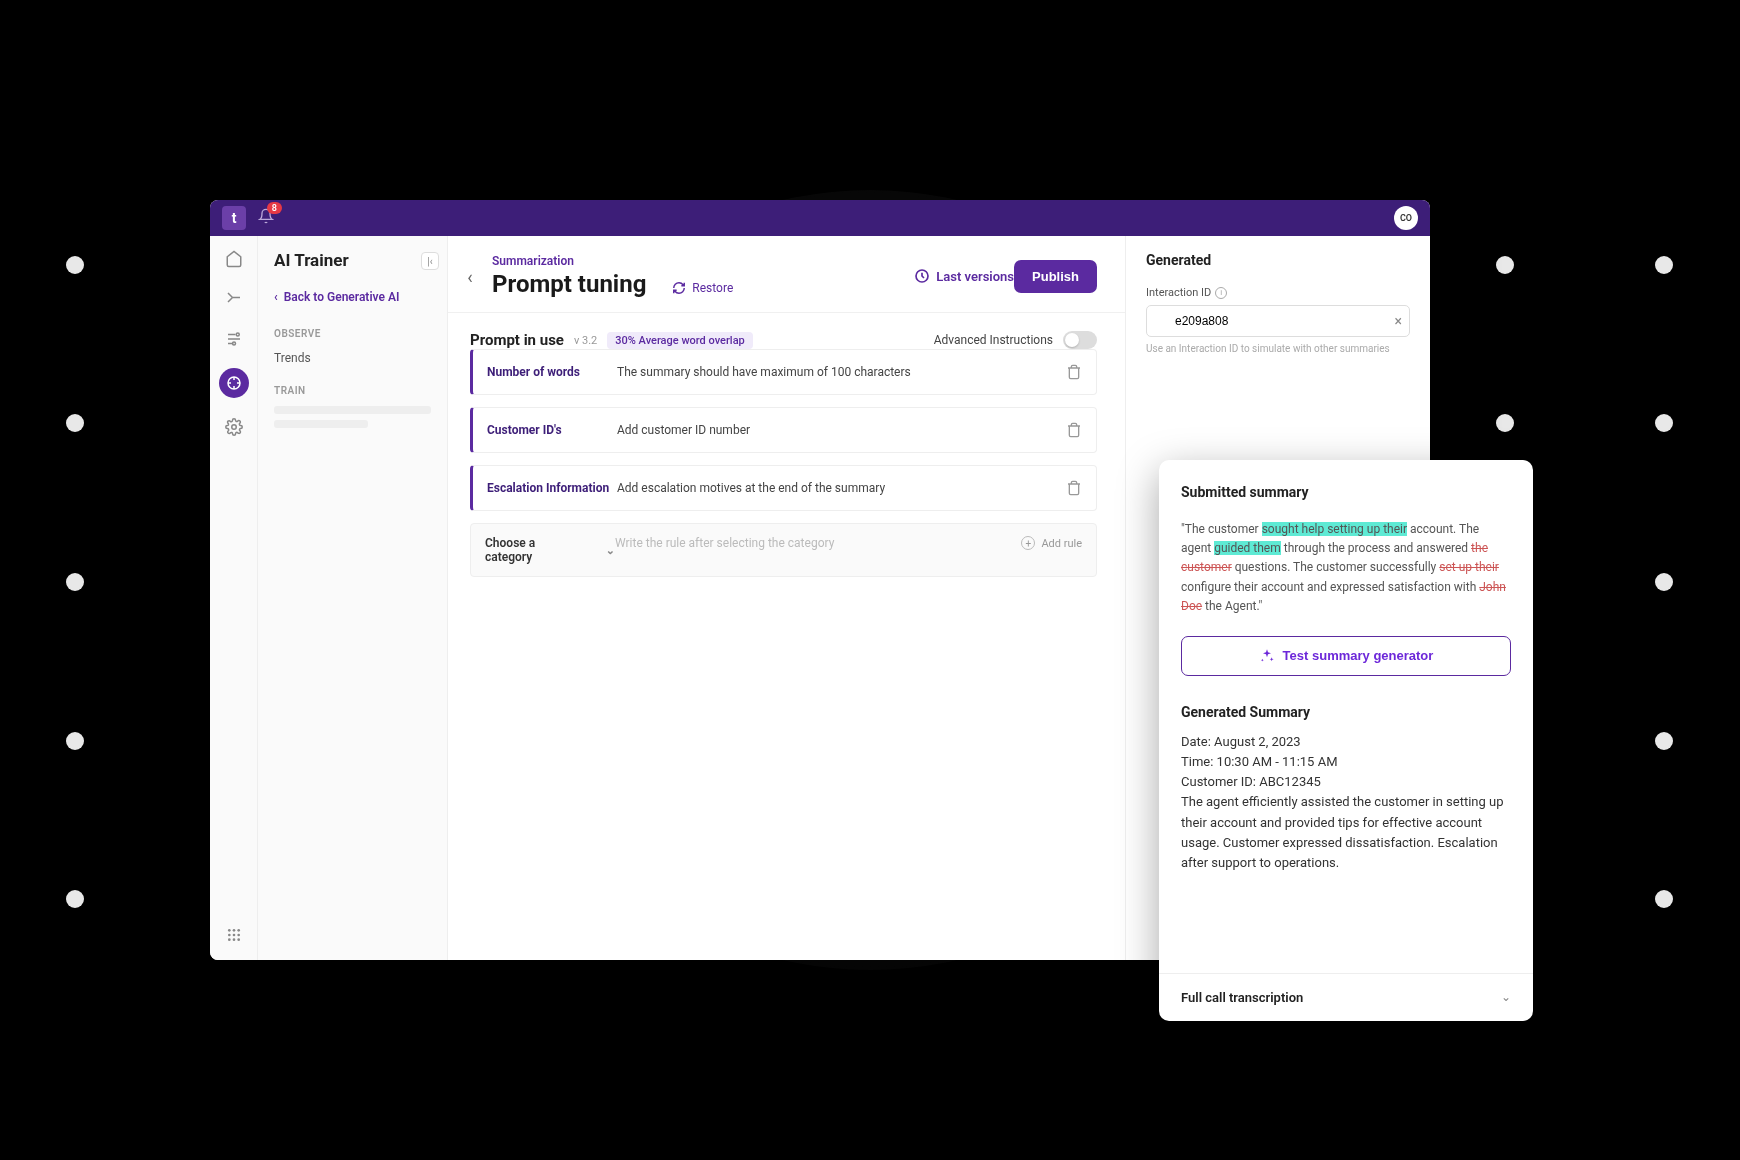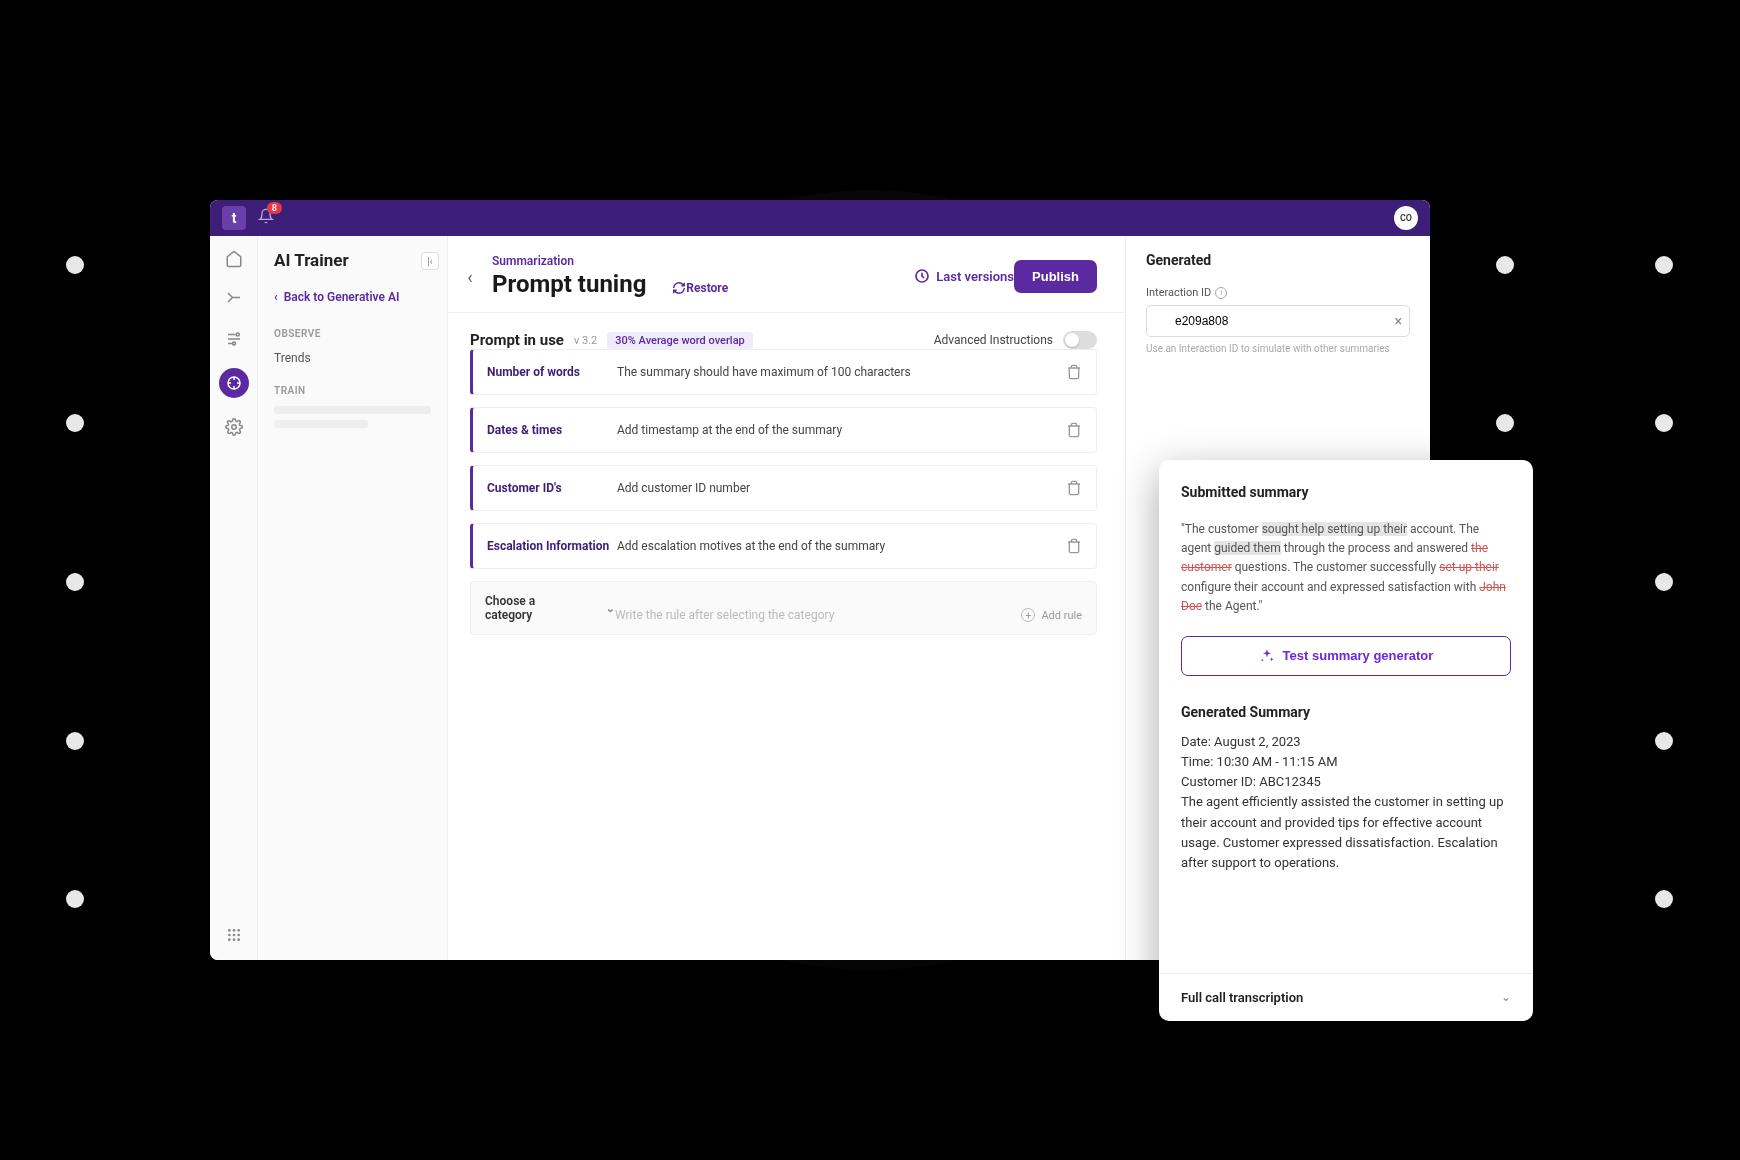--- a/index.html
+++ b/index.html
@@ -35,61 +35,61 @@
 .sidebar-placeholder { height: 8px; background: #eee; border-radius: 3px; margin-bottom: 6px; }
 
 .main { flex: 1; display: flex; background: #fff; }
 
 .prompt-area { flex: 1; border-right: 1px solid #eee; display: flex; flex-direction: column; }
 .header-row { display: flex; align-items: center; justify-content: space-between; padding: 18px 28px 14px 12px; border-bottom: 1px solid #f0f0f0; }
 .header-left { display: flex; align-items: center; gap: 12px; }
 .back-chev { width: 20px; height: 20px; display: flex; align-items: center; justify-content: center; color: #666; cursor: pointer; font-size: 18px; }
 .crumb { font-size: 12px; color: #5b2aa0; font-weight: 600; }
 .page-title { font-size: 24px; font-weight: 700; color: #1a1a1a; margin-top: 2px; }
-.restore-btn { display: flex; align-items: center; gap: 0; color: #5b2aa0; font-size: 12px; font-weight: 700; cursor: pointer; margin-left: 14px; margin-top: 24px; }
+.restore-btn { display: flex; align-items: center; gap: 6px; color: #5b2aa0; font-size: 12px; font-weight: 400; cursor: pointer; margin-left: 14px; margin-top: 24px; }
 .header-right { display: flex; align-items: center; gap: 0; }
 .last-versions { display: flex; align-items: center; gap: 6px; font-size: 13px; font-weight: 600; color: #5b2aa0; cursor: pointer; }
 .publish-btn { background: #5b2aa0; color: #fff; font-size: 13px; font-weight: 600; padding: 9px 18px; border-radius: 7px; border: none; cursor: pointer; }
 
 .prompt-body { padding: 18px 28px 18px 22px; }
 .prompt-head { display: flex; align-items: center; }
 .prompt-title { font-size: 15px; font-weight: 700; color: #222; }
 .version-tag { font-size: 11px; color: #999; margin-left: 10px; }
 .overlap-tag { font-size: 11px; color: #5b2aa0; background: #f0ebfa; padding: 2px 8px; border-radius: 4px; margin-left: 10px; font-weight: 500; }
 .adv-wrap { margin-left: auto; display: flex; align-items: center; gap: 10px; }
 .adv-label { font-size: 12px; color: #444; }
 .toggle { width: 34px; height: 18px; background: #ddd; border-radius: 10px; position: relative; cursor: pointer; }
 .toggle-knob { width: 14px; height: 14px; background: #fff; border-radius: 50%; position: absolute; top: 2px; left: 2px; box-shadow: 0 1px 2px rgba(0,0,0,0.2); }
 
 .rule-row { border: 1px solid #eee; border-left: 3px solid #5b2aa0; border-radius: 4px; padding: 14px 14px; margin-bottom: 12px; display: flex; align-items: center; background: #fff; }
 .rule-name { width: 130px; font-size: 12px; font-weight: 700; color: #3d1e78; flex-shrink: 0; }
 .rule-desc { font-size: 12px; color: #444; flex: 1; }
 .trash { width: 16px; height: 16px; color: #999; cursor: pointer; }
 
-.new-rule-row { border: 1px solid #eee; border-radius: 4px; padding: 12px 14px; display: flex; align-items: flex-end; background: #fafafa; }
+.new-rule-row { border: 1px solid #eee; border-radius: 4px; padding: 12px 14px; display: flex; align-items: flex-start; background: #fafafa; }
 .cat-select { font-size: 12px; font-weight: 600; color: #333; display: flex; align-items: center; gap: 40px; cursor: pointer; width: 130px; flex-shrink: 0; }
 .cat-select .chev { color: #888; font-size: 11px; }
 .rule-placeholder { font-size: 12px; color: #bbb; flex: 1; }
 .add-rule { display: flex; align-items: center; gap: 6px; font-size: 11px; color: #999; cursor: pointer; }
 .add-rule .plus { width: 14px; height: 14px; border: 1px solid #bbb; border-radius: 50%; display: flex; align-items: center; justify-content: center; font-size: 10px; }
 
 .simulator { width: 304px; padding: 16px 20px; }
 .sim-title { font-size: 14px; font-weight: 700; color: #222; margin-bottom: 18px; }
 .field-label { font-size: 11px; color: #555; margin-bottom: 6px; display: flex; align-items: center; gap: 4px; }
 .info-icon { width: 12px; height: 12px; border: 1px solid #aaa; border-radius: 50%; display: inline-flex; align-items: center; justify-content: center; font-size: 8px; color: #aaa; }
 .search-input { width: 100%; border: 1px solid #ddd; border-radius: 5px; padding: 8px 30px 8px 28px; font-size: 12px; position: relative; }
 .input-wrap { position: relative; }
 .input-wrap .search-ico { position: absolute; left: 8px; top: 50%; transform: translateY(-50%); color: #aaa; width: 14px; height: 14px; }
 .input-wrap .clear-ico { position: absolute; right: 8px; top: 50%; transform: translateY(-50%); color: #888; cursor: pointer; font-size: 14px; }
 .helper { font-size: 10px; color: #aaa; margin-top: 6px; }
 
 .summary-card { position: absolute; left: 1159px; top: 460px; width: 374px; background: #fff; border-radius: 10px; box-shadow: 0 12px 40px rgba(0,0,0,0.35); padding: 24px 22px 0 22px; }
 .card-title { font-size: 14px; font-weight: 700; color: #222; margin-bottom: 20px; }
 .summary-text { font-size: 12px; color: #555; line-height: 1.6; margin-bottom: 20px; }
-.hl-green { background: #e5e5e5; }
+.hl-green { background: #5eead4; }
 .hl-red { color: #cc5555; text-decoration: line-through; }
 .test-btn { width: 100%; border: 1.5px solid #5b2aa0; background: #fff; color: #6d28d9; font-size: 13px; font-weight: 600; padding: 11px; border-radius: 7px; display: flex; align-items: center; justify-content: center; gap: 8px; cursor: pointer; margin-bottom: 28px; }
 .sparkle { width: 16px; height: 16px; }
 .gen-title { font-size: 14px; font-weight: 700; color: #222; margin-bottom: 12px; }
 .gen-text { font-size: 13px; color: #333; line-height: 1.55; margin-bottom: 100px; }
 .transcript-row { border-top: 1px solid #eee; margin: 0 -22px; padding: 16px 22px; display: flex; align-items: center; justify-content: space-between; cursor: pointer; }
 .transcript-label { font-size: 13px; font-weight: 600; color: #222; }
 .transcript-row .chev { color: #888; font-size: 12px; }
 </style>
 </head>
@@ -226,27 +226,20 @@
           </div>
 
           <div class="rule-row">
             <div class="rule-name">Number of words</div>
             <div class="rule-desc">The summary should have maximum of 100 characters</div>
             <svg class="trash" viewBox="0 0 24 24" fill="none" stroke="currentColor" stroke-width="2">
                 <path d="M3 6h18M8 6V4a2 2 0 012-2h4a2 2 0 012 2v2m3 0v14a2 2 0 01-2 2H7a2 2 0 01-2-2V6"></path>
               </svg>
           </div>
           <div class="rule-row">
-            <div class="rule-name">Dates &amp; times</div>
-            <div class="rule-desc">Add timestamp at the end of the summary</div>
-            <svg class="trash" viewBox="0 0 24 24" fill="none" stroke="currentColor" stroke-width="2">
-                <path d="M3 6h18M8 6V4a2 2 0 012-2h4a2 2 0 012 2v2m3 0v14a2 2 0 01-2 2H7a2 2 0 01-2-2V6"></path>
-              </svg>
-          </div>
-          <div class="rule-row">
             <div class="rule-name">Customer ID's</div>
             <div class="rule-desc">Add customer ID number</div>
             <svg class="trash" viewBox="0 0 24 24" fill="none" stroke="currentColor" stroke-width="2">
                 <path d="M3 6h18M8 6V4a2 2 0 012-2h4a2 2 0 012 2v2m3 0v14a2 2 0 01-2 2H7a2 2 0 01-2-2V6"></path>
               </svg>
           </div>
           <div class="rule-row">
             <div class="rule-name">Escalation Information</div>
             <div class="rule-desc">Add escalation motives at the end of the summary</div>
             <svg class="trash" viewBox="0 0 24 24" fill="none" stroke="currentColor" stroke-width="2">

